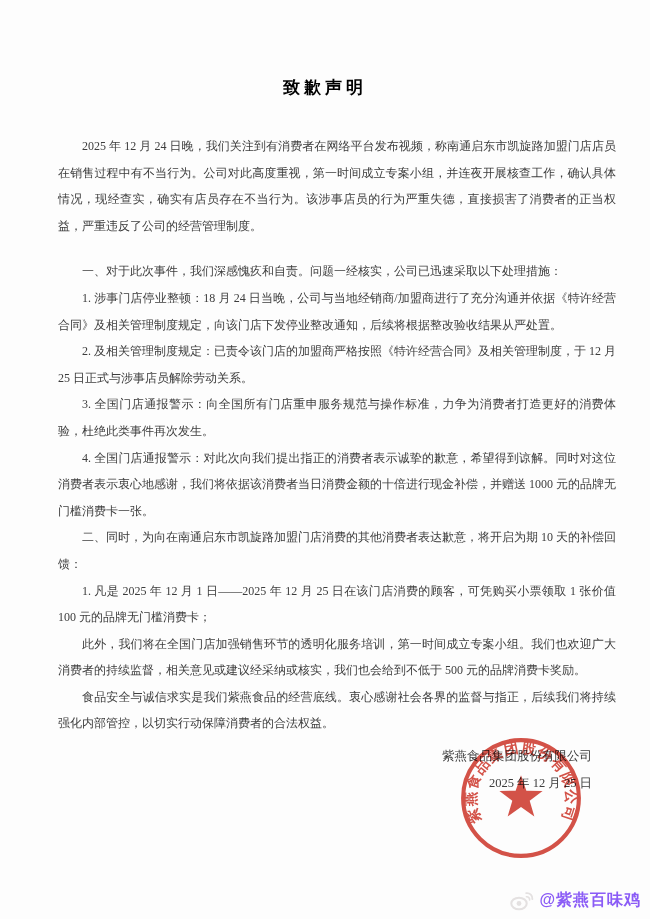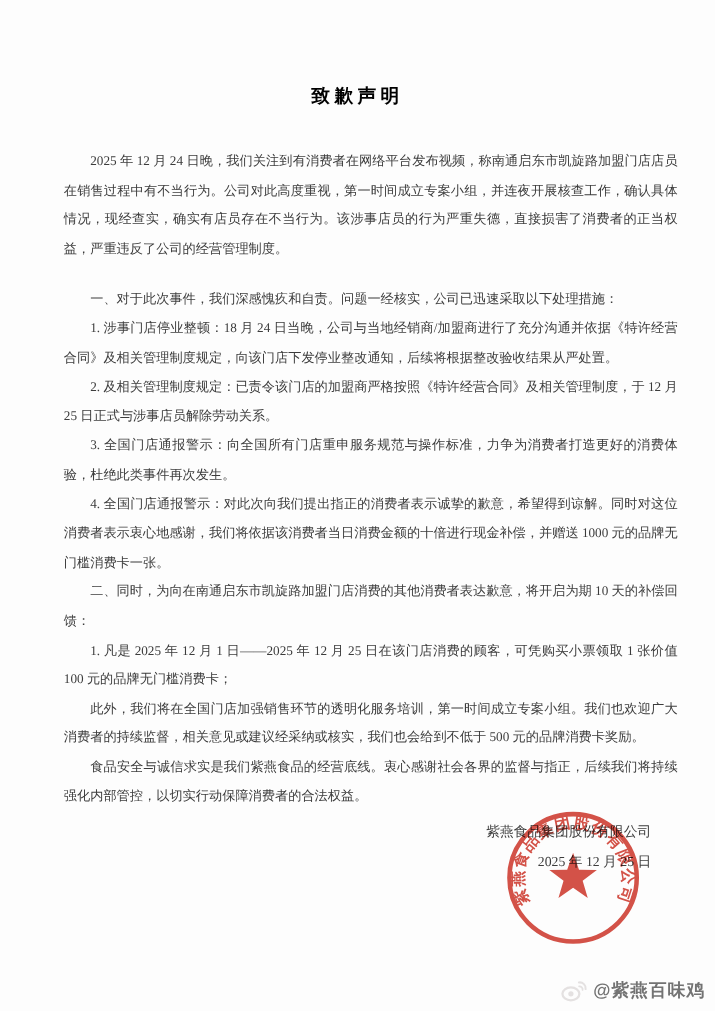--- a/index.html
+++ b/index.html
@@ -44,21 +44,21 @@
     opacity:0.87;
     mix-blend-mode:multiply;
     z-index:2;
   }
   .watermark {
     position:absolute;
     right:9px; bottom:8px;
     display:flex;
     align-items:flex-end;
     gap:5px;
-    color:#737373;
+    color:#8b5cf6;
     font-family:"Liberation Sans","DejaVu Sans",sans-serif;
     font-size:16px;
     font-weight:bold;
     letter-spacing:1px;
     z-index:3;
   }
   .watermark svg { display:block; }
 </style>
 </head>
 <body>

